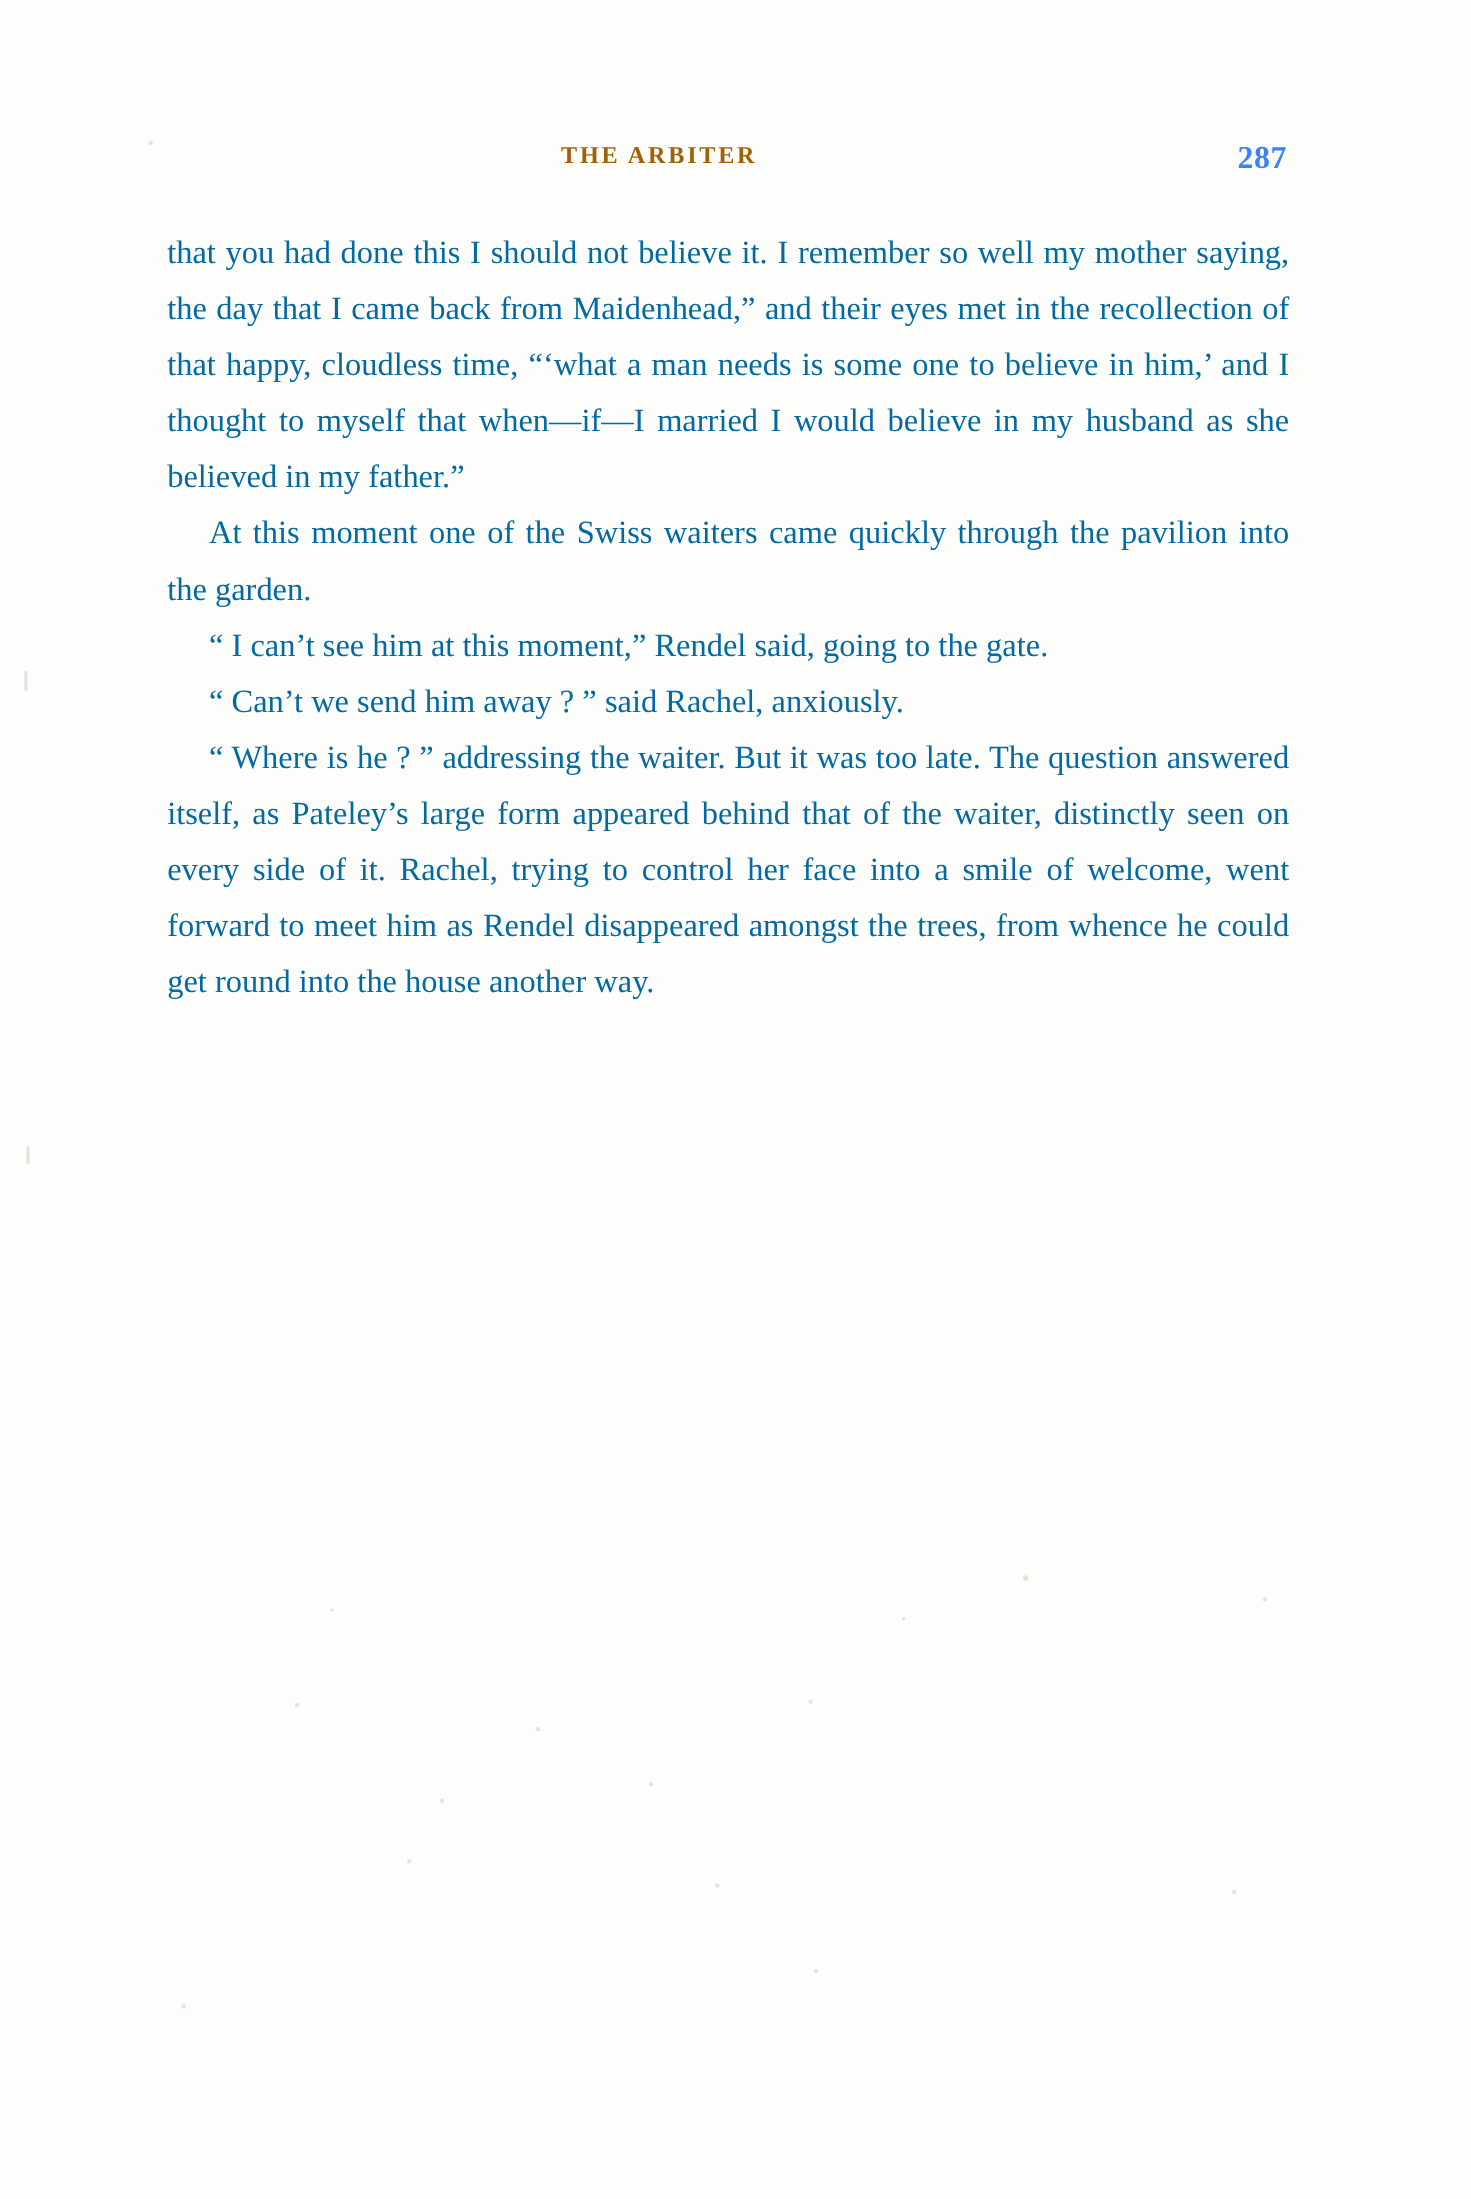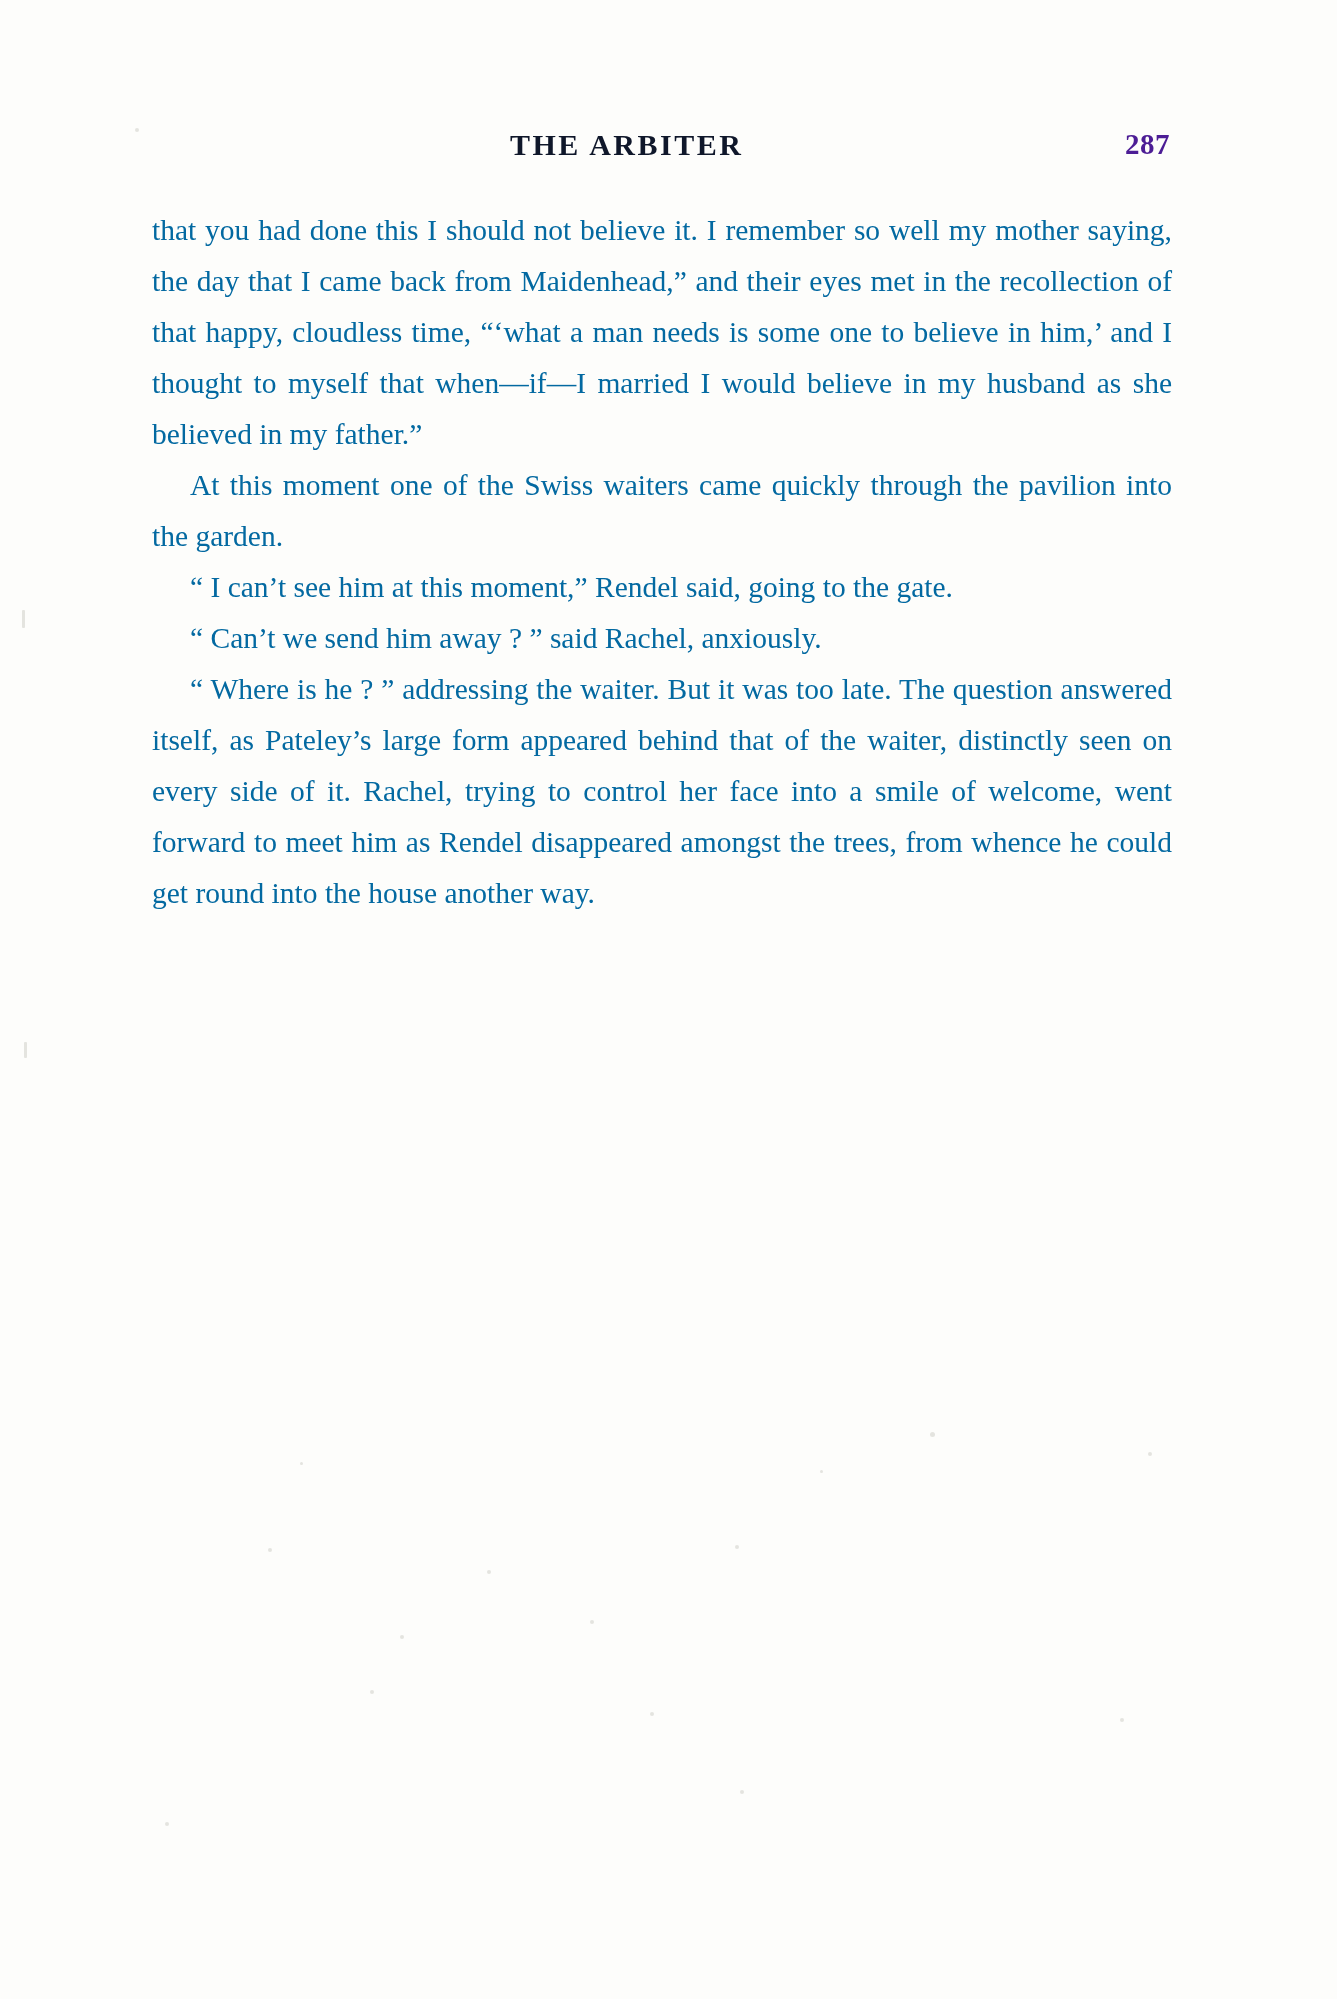--- a/index.html
+++ b/index.html
@@ -27,34 +27,34 @@
     position: absolute;
     top: 128px;
     left: 150px;
     width: 1020px;
     height: 40px;
   }
   .header-title {
     position: absolute;
     left: 360px;
     top: 0;
-    font-size: 30px;
+    font-size: 22px;
     letter-spacing: 2.5px;
     font-weight: 700;
     font-family: "Liberation Serif", serif;
-    color: #0f172a;
+    color: #a16207;
     white-space: nowrap;
   }
   .header-folio {
     position: absolute;
     right: 0;
     top: 0;
     font-size: 29px;
     font-weight: 700;
-    color: #4c1d95;
+    color: #3b82f6;
     letter-spacing: 0.5px;
   }
   .body-text {
     position: absolute;
     top: 205px;
     left: 152px;
     width: 1020px;
   }
   .para {
     margin: 0;

